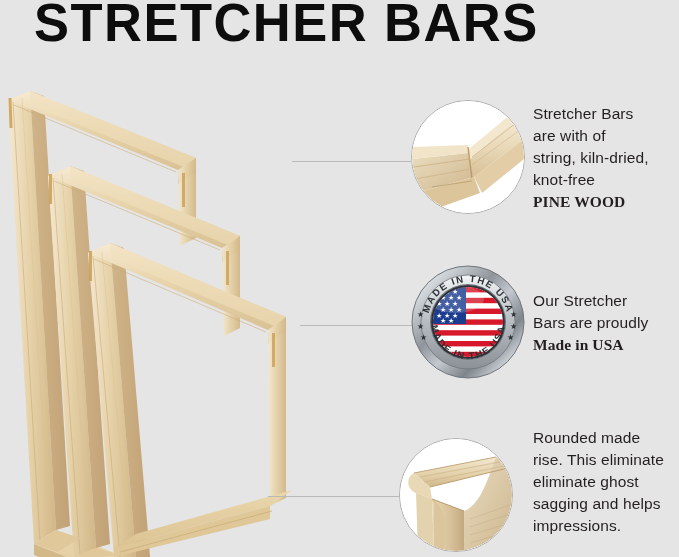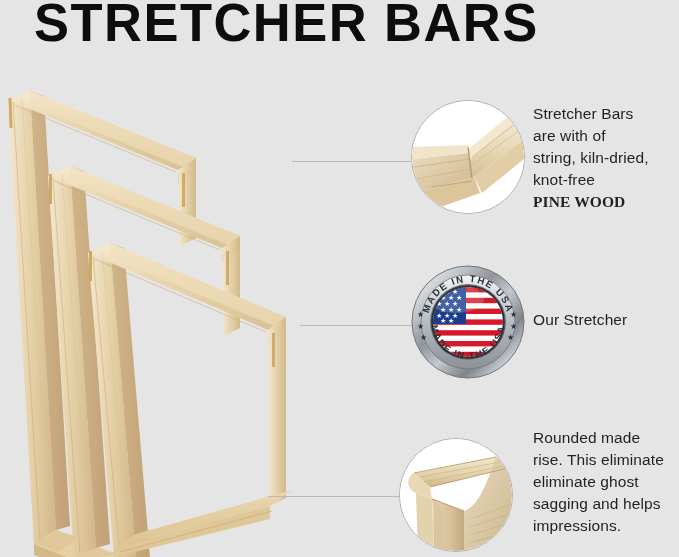--- a/index.html
+++ b/index.html
@@ -64,21 +64,21 @@
     left:533px;
     font-family:"Liberation Sans", sans-serif;
     font-size:15.5px;
     line-height:22px;
     color:#231f20;
     width:146px;
     letter-spacing:0.1px;
   }
   .txt .b{font-weight:bold;font-family:Liberation Serif, serif;}
   .txt1{top:103px;}
-  .txt2{top:290px;margin-top:19px;}
+  .txt2{top:290px;}
   .txt3{top:427px;}
   .txt .line{display:block;white-space:nowrap;}
 </style>
 </head>
 <body>
 
 <div id="page">
 
   <div class="title">STRETCHER BARS</div>
 
@@ -355,20 +355,22 @@
   <div class="txt txt1">
     <span class="line">Stretcher Bars</span>
     <span class="line">are with of</span>
     <span class="line">string, kiln-dried,</span>
     <span class="line">knot-free</span>
     <span class="line b">PINE WOOD</span>
   </div>
 
   <div class="txt txt2">
     <span class="line">Our Stretcher</span>
+    <span class="line">Bars are proudly</span>
+    <span class="line b">Made in USA</span>
   </div>
 
   <div class="txt txt3">
     <span class="line">Rounded made</span>
     <span class="line">rise. This eliminate</span>
     <span class="line">eliminate ghost</span>
     <span class="line">sagging and helps</span>
     <span class="line">impressions.</span>
   </div>
 

